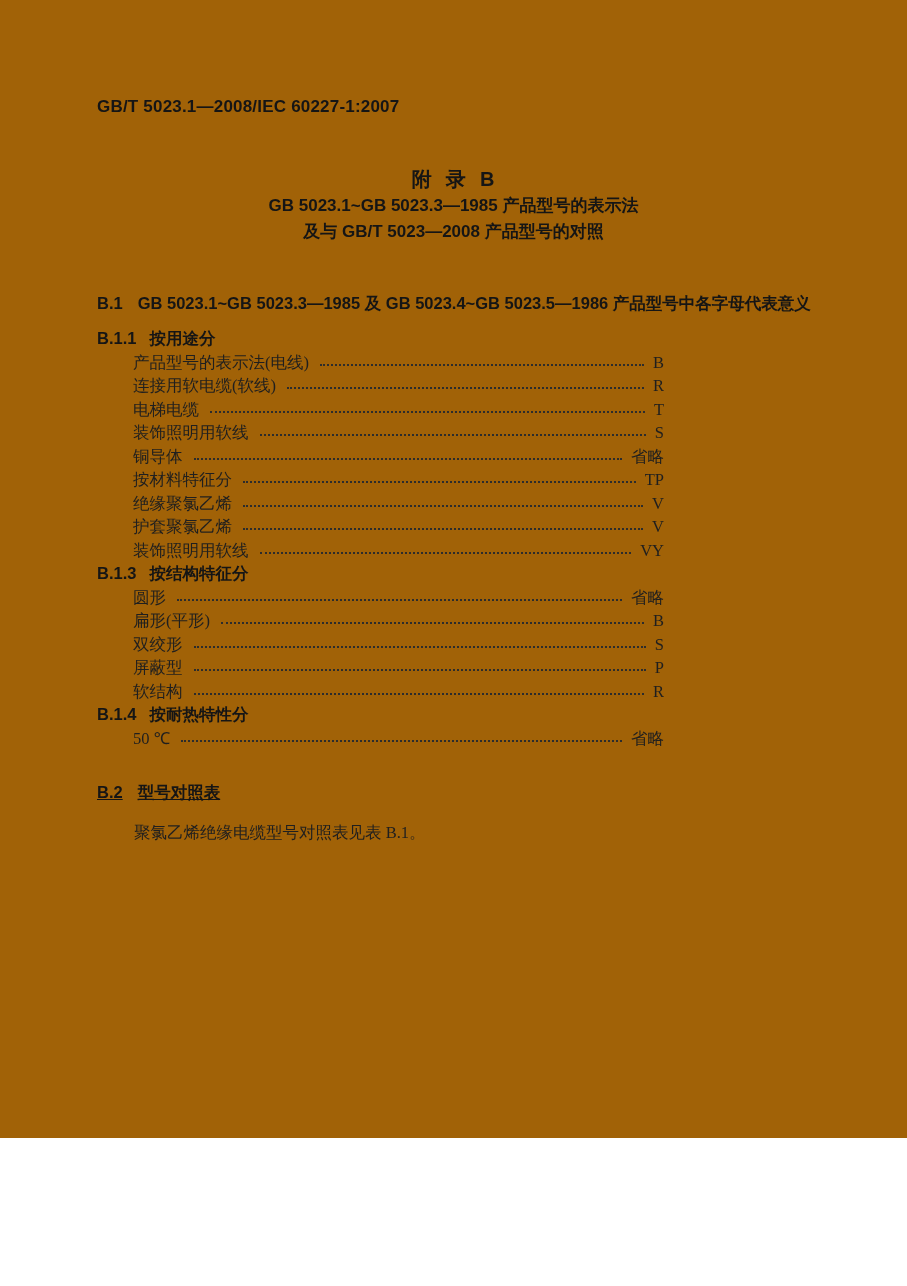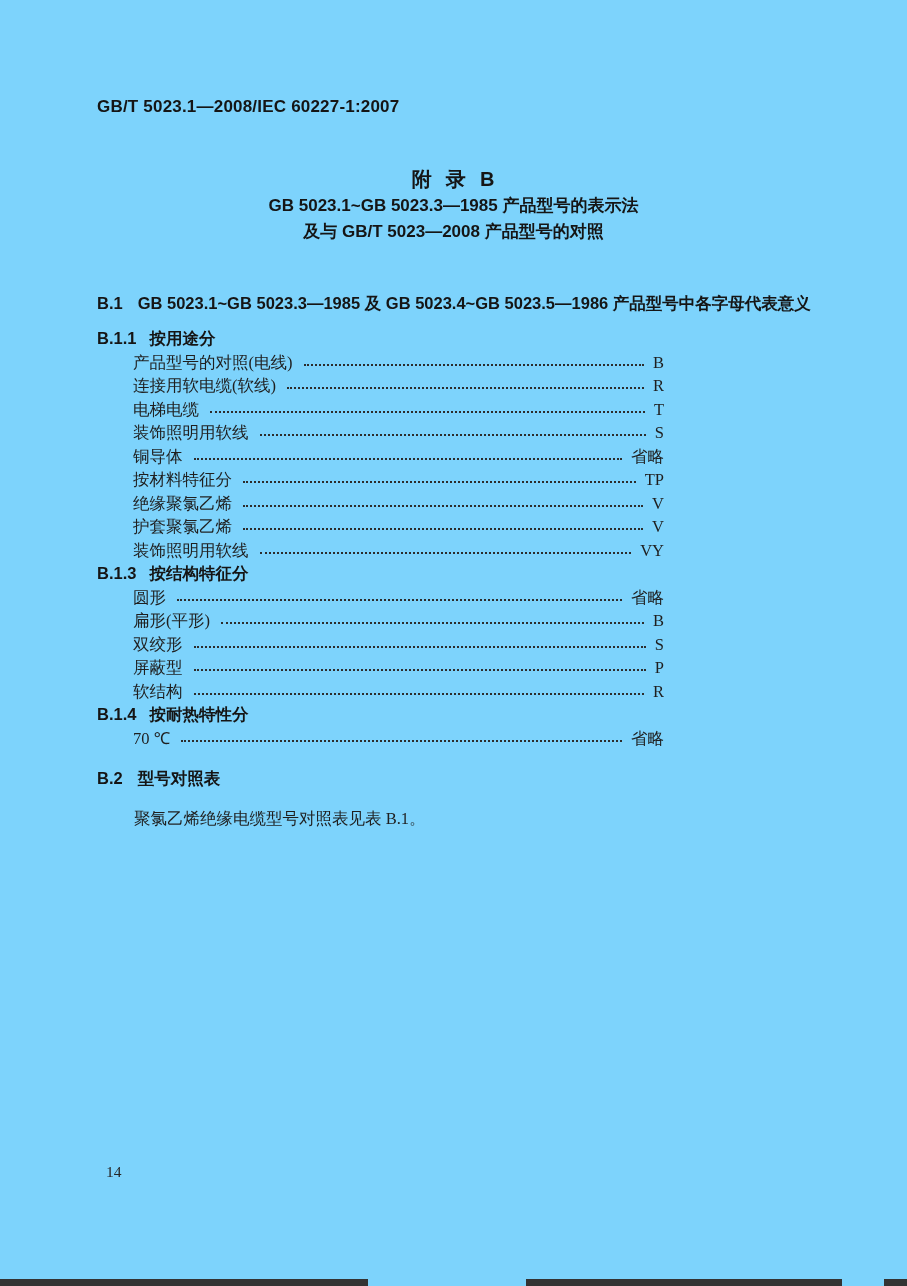--- a/index.html
+++ b/index.html
@@ -1,20 +1,20 @@
 <!DOCTYPE html>
 <html><head>
 <meta charset="utf-8">
 <style>
   html, body { margin: 0; padding: 0; background: #ffffff; }
   .page {
     position: relative;
     width: 907px;
-    height: 1286px;
-    background: #7dd3fc;
+    height: 1138px;
+    background: #a16207;
     font-family: "Liberation Serif", serif;
     color: #1f1f1f;
     overflow: hidden;
   }
   .doc-header {
     position: absolute;
     left: 97px;
     top: 97px;
     font-family: "Liberation Sans", sans-serif;
     font-weight: bold;
@@ -59,21 +59,21 @@
   .item-label { white-space: pre; line-height: 23.5px; }
   .dots {
     flex: 1 1 auto;
     min-width: 16px;
     height: 13px;
     border-bottom: 2.5px dotted #2c2c2c;
     margin: 0 9px 0 11px;
   }
   .item-value { line-height: 23.5px; white-space: pre; }
 
-  .h-b2 { margin-top: 17px; line-height: 23.5px; }
+  .h-b2 { margin-top: 31px; line-height: 23.5px; text-decoration: underline; }
   .para { margin-top: 16px; line-height: 24px; text-indent: 37px; }
 
   .page-number {
     position: absolute;
     left: 106px;
     top: 1163px;
     font-size: 15.5px;
     color: #262626;
   }
   .scan-bar {
@@ -103,21 +103,21 @@
 
     <div class="h-b1">
       <span class="h-num">B.1</span><span>GB 5023.1~GB 5023.3—1985 及 GB 5023.4~GB 5023.5—1986 产品型号中各字母代表意义</span>
     </div>
 
     <div class="sub-heading">
       <span class="h-num">B.1.1</span><span>按用途分</span>
     </div>
     <div class="items">
       <div class="item">
-        <span class="item-label">产品型号的对照(电线)</span>
+        <span class="item-label">产品型号的表示法(电线)</span>
         <span class="dots"></span>
         <span class="item-value">B</span>
       </div>
       <div class="item">
         <span class="item-label">连接用软电缆(软线)</span>
         <span class="dots"></span>
         <span class="item-value">R</span>
       </div>
       <div class="item">
         <span class="item-label">电梯电缆</span>
@@ -188,21 +188,21 @@
         <span class="dots"></span>
         <span class="item-value">R</span>
       </div>
     </div>
 
     <div class="sub-heading">
       <span class="h-num">B.1.4</span><span>按耐热特性分</span>
     </div>
     <div class="items">
       <div class="item">
-        <span class="item-label">70 ℃</span>
+        <span class="item-label">50 ℃</span>
         <span class="dots"></span>
         <span class="item-value">省略</span>
       </div>
     </div>
 
     <div class="h-b2">
       <span class="h-num">B.2</span><span>型号对照表</span>
     </div>
     <div class="para">聚氯乙烯绝缘电缆型号对照表见表 B.1。</div>
 

